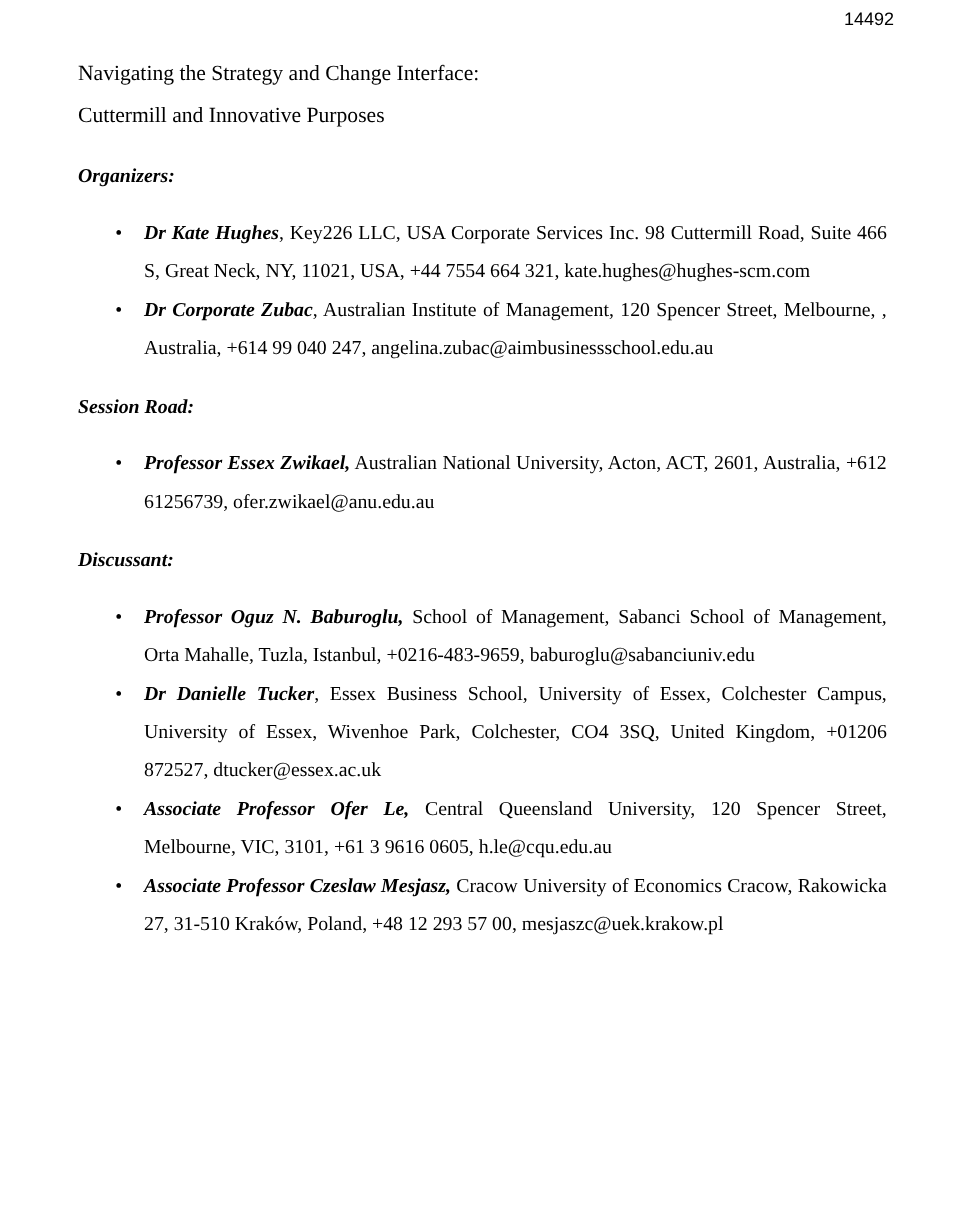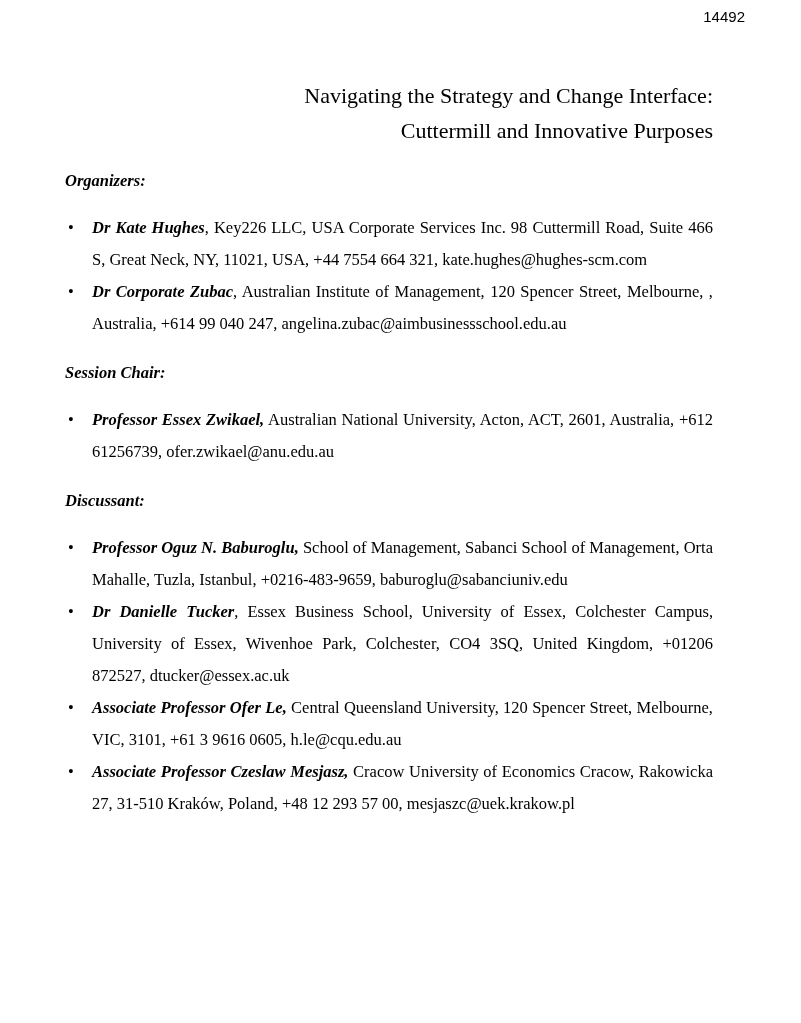--- a/index.html
+++ b/index.html
@@ -9,34 +9,34 @@
   }
   .page {
     position: relative;
     width: 801px;
     height: 1023px;
     background: #ffffff;
     color: #000000;
     font-family: "Liberation Serif", "DejaVu Serif", serif;
     overflow: hidden;
     box-sizing: border-box;
-    padding: 0 88px 0 65px;
+    padding: 0 62px 0 65px;
   }
   .page-number {
     position: absolute;
     top: 8px;
     right: 56px;
     font-family: "Liberation Sans", "DejaVu Sans", sans-serif;
     font-size: 15px;
     color: #000000;
   }
   .doc-title {
-    margin: 78px 0 0 0;
-    text-align: right;
-    font-size: 22px;
+    margin: 44px 0 0 0;
+    text-align: left;
+    font-size: 18px;
     font-weight: normal;
     line-height: 35px;
   }
   .doc-title .t-line { display: block; }
   h2.section-heading {
     margin: 22px 0 0 0;
     font-size: 16.5px;
     font-weight: bold;
     line-height: 22px;
     font-style: italic;
@@ -44,20 +44,21 @@
   ul.people-list {
     margin: 20px 0 0 0;
     padding: 0 0 0 27px;
     list-style: none;
   }
   ul.people-list li {
     position: relative;
     font-size: 16.5px;
     line-height: 32px;
     text-align: justify;
+    margin-left: 28px;
   }
   ul.people-list li::before {
     content: "\2022";
     position: absolute;
     left: -24px;
     top: 0;
     font-size: 16.5px;
   }
   .person-name {
     font-weight: bold;
@@ -79,21 +80,21 @@
   <h2 class="section-heading">Organizers:</h2>
   <ul class="people-list">
     <li>
       <span class="person-name">Dr Kate Hughes</span><span>, Key226 LLC, USA Corporate Services Inc. 98 Cuttermill Road, Suite 466 S, Great Neck, NY, 11021, USA, +44 7554 664 321, kate.hughes@hughes-scm.com</span>
     </li>
     <li>
       <span class="person-name">Dr Corporate Zubac</span><span>, Australian Institute of Management, 120 Spencer Street, Melbourne, , Australia, +614 99 040 247, angelina.zubac@aimbusinessschool.edu.au</span>
     </li>
   </ul>
 
-  <h2 class="section-heading">Session Chair:</h2>
+  <h2 class="section-heading">Session Road:</h2>
   <ul class="people-list">
     <li>
       <span class="person-name">Professor Essex Zwikael,</span><span> Australian National University, Acton, ACT, 2601, Australia, +612 61256739, ofer.zwikael@anu.edu.au</span>
     </li>
   </ul>
 
   <h2 class="section-heading">Discussant:</h2>
 
   <ul class="people-list">
     <li>

